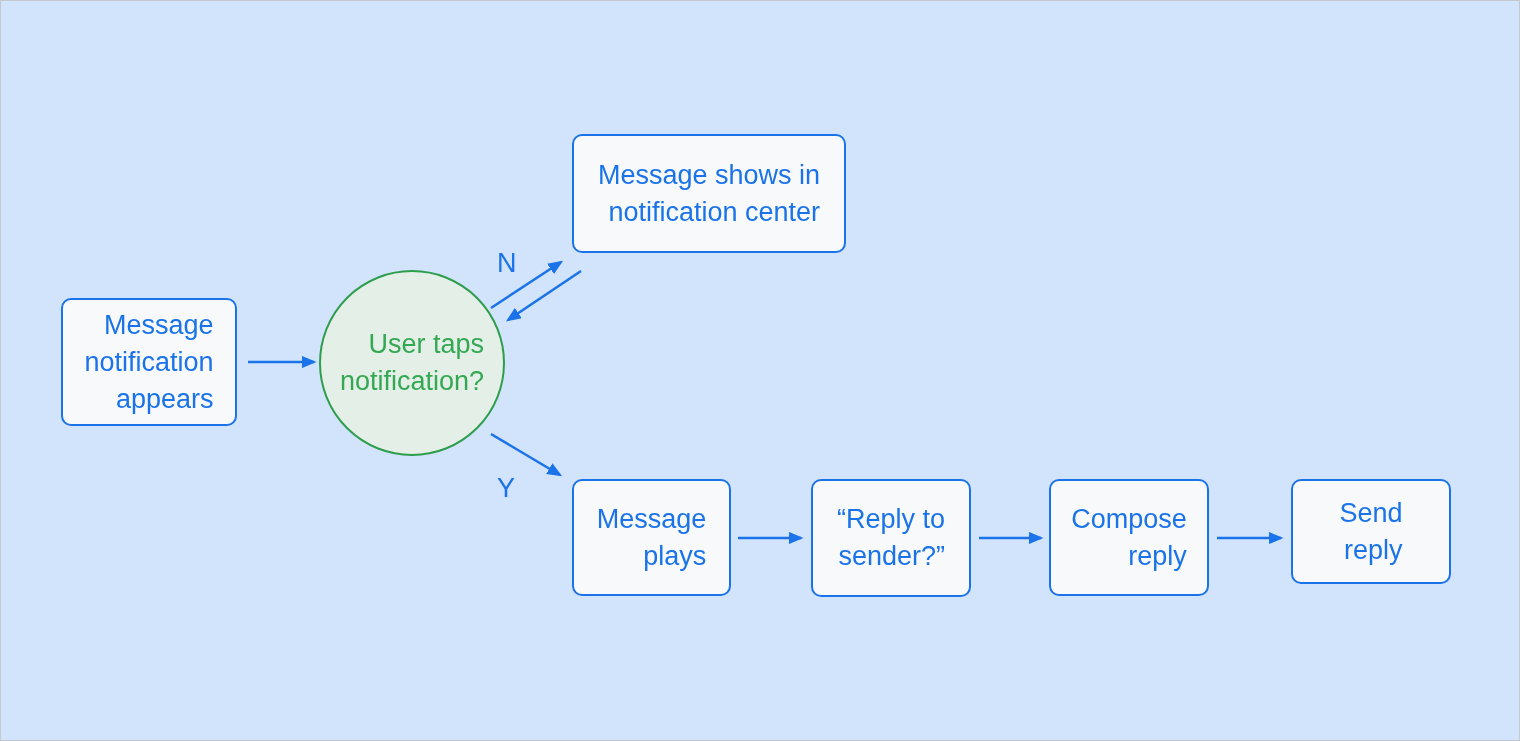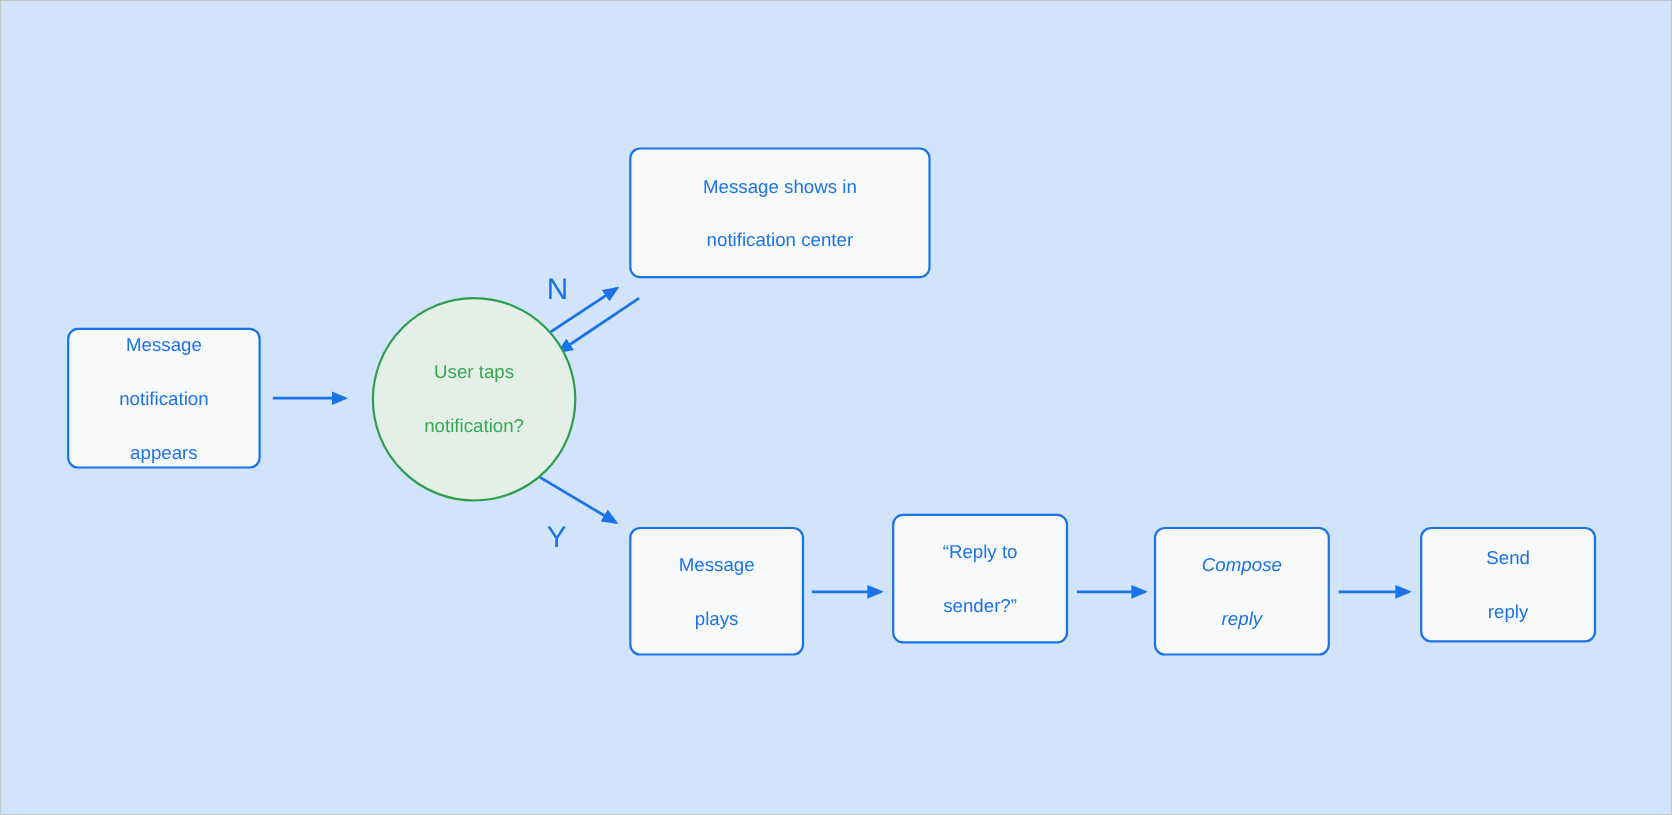--- a/index.html
+++ b/index.html
@@ -23,49 +23,49 @@
     top: 0;
     width: 1520px;
     height: 741px;
     pointer-events: none;
   }
   .node {
     position: absolute;
     display: flex;
     align-items: center;
     justify-content: center;
-    text-align: center;
+    text-align: right;
     box-sizing: border-box;
     white-space: pre-line;
     background: #f8f9fa;
     border: 2px solid #1a73e8;
     border-radius: 10px;
     color: #1a73e8;
-    font-size: 17px;
-    line-height: 49px;
+    font-size: 27px;
+    line-height: 37px;
   }
   .node.decision {
     background: #e4f0e7;
     border: 2px solid #2e9e4e;
     border-radius: 50%;
     color: #34a853;
   }
   .branch-label {
     position: absolute;
     color: #1a73e8;
     font-size: 27px;
     line-height: 27px;
   }
   
   #node-start        { left: 60px;   top: 297px; width: 176px; height: 128px; }
-  #node-decision     { left: 337px;  top: 269px; width: 186px; height: 186px; }
+  #node-decision     { left: 318px;  top: 269px; width: 186px; height: 186px; }
   #node-notif-center { left: 571px;  top: 133px; width: 274px; height: 119px; }
   #node-plays        { left: 571px;  top: 478px; width: 159px; height: 117px; }
-  #node-reply-q      { left: 810px;  top: 466px; width: 160px; height: 118px; }
-  #node-compose      { left: 1048px; top: 478px; width: 160px; height: 117px; font-style: italic; }
+  #node-reply-q      { left: 810px;  top: 478px; width: 160px; height: 118px; }
+  #node-compose      { left: 1048px; top: 478px; width: 160px; height: 117px; }
   #node-send         { left: 1290px; top: 478px; width: 160px; height: 105px; }
   #label-n           { left: 496px;  top: 249px; }
   #label-y           { left: 496px;  top: 474px; }
 </style>
 </head>
 <body>
 
 <div class="canvas">
 
   <svg class="edges" width="1520" height="741" viewBox="0 0 1520 741">

